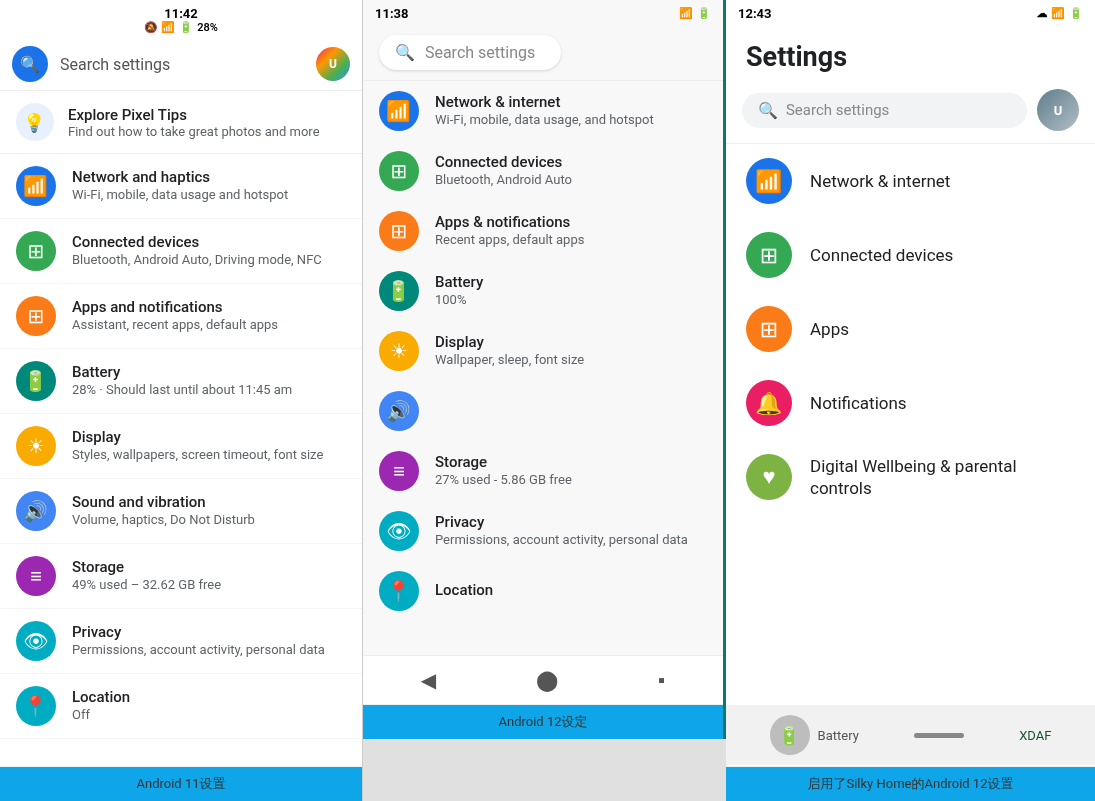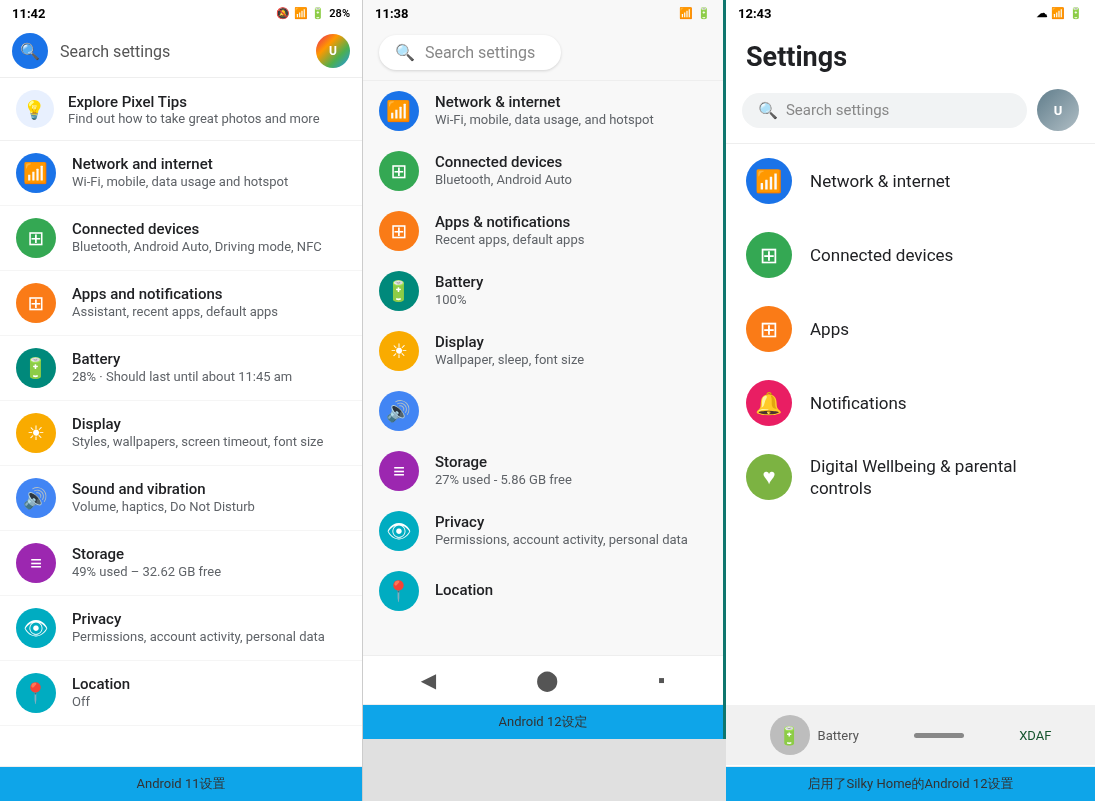--- a/index.html
+++ b/index.html
@@ -30,20 +30,21 @@
     }
 
     .panel-1 .status-bar {
       display: flex;
       justify-content: space-between;
       align-items: center;
       padding: 6px 12px 4px;
       background: #fff;
       font-size: 12px;
       font-weight: 600;
+      flex-direction: column;
     }
     .status-bar .time { font-size: 13px; font-weight: 700; }
     .status-bar .icons { display: flex; align-items: center; gap: 4px; font-size: 11px; }
 
     .search-bar-row {
       display: flex;
       align-items: center;
       padding: 8px 12px;
       background: #fff;
       border-bottom: 1px solid #eee;
@@ -299,21 +300,21 @@
       <div class="tip-title">Explore Pixel Tips</div>
       <div class="tip-sub">Find out how to take great photos and more</div>
     </div>
   </div>
 
   <div class="settings-list">
 
   <div class="settings-item">
         <div class="item-icon" style="background-color: rgb(26, 115, 232);">📶</div>
         <div class="item-text">
-          <div class="item-title">Network and internet</div>
+          <div class="item-title">Network and haptics</div>
           <div class="item-sub">Wi-Fi, mobile, data usage and hotspot</div>
         </div>
       </div>
       <div class="settings-item">
         <div class="item-icon" style="background-color: rgb(52, 168, 83);">⊞</div>
         <div class="item-text">
           <div class="item-title">Connected devices</div>
           <div class="item-sub">Bluetooth, Android Auto, Driving mode, NFC</div>
         </div>
       </div>

